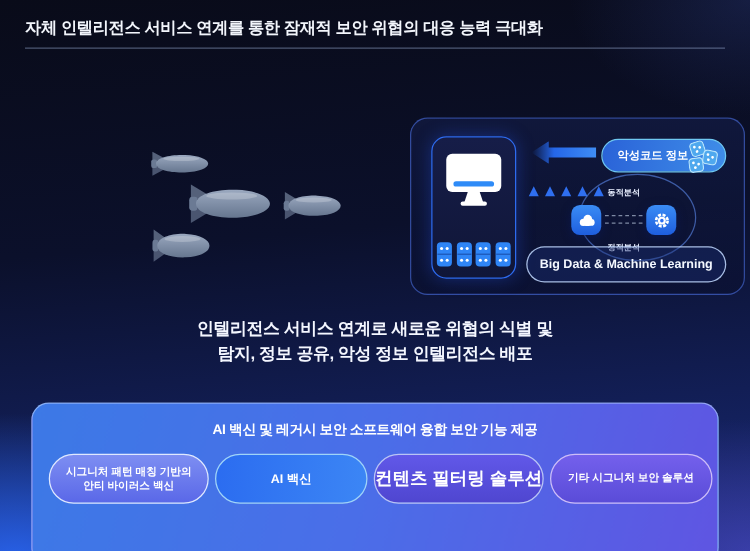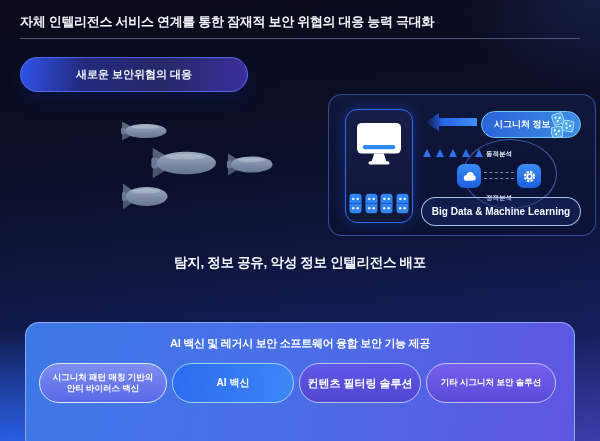--- a/index.html
+++ b/index.html
@@ -79,32 +79,31 @@
 
   .bottom-panel{position:absolute;left:25px;top:322px;width:550px;height:130px;border-radius:14px;
        background:linear-gradient(105deg,#3c79e6 0%,#4a6ee8 48%,#5f55e2 100%);
        border:1px solid rgba(175,205,255,0.65);box-sizing:border-box;}
   .bp-header{position:absolute;left:0;right:0;top:13px;text-align:center;font-size:11px;font-weight:bold;color:#fff;letter-spacing:-0.3px;}
   .sol-row{position:absolute;left:13px;right:13px;top:40px;height:40px;display:flex;gap:5px;}
   .sol{height:40px;border-radius:999px;display:flex;flex-direction:column;align-items:center;justify-content:center;
        font-weight:bold;color:#fff;text-align:center;white-space:nowrap;box-sizing:border-box;}
   .s1{flex:0 0 122px;font-size:10px;background:linear-gradient(95deg,#2b6cf0,#3c86f5);border:1px solid #9fd4f8;}
   .s2{flex:0 0 128px;font-size:8.5px;line-height:11px;background:linear-gradient(180deg,#7d8ef2,#5a68e8);border:1px solid #dfe8ff;}
-  .s3{flex:0 0 122px;font-size:11px;background:linear-gradient(180deg,#6158e8,#4f46d0);border:1px solid #b9c4f5;}
+  .s3{flex:0 0 122px;font-size:14px;background:linear-gradient(180deg,#6158e8,#4f46d0);border:1px solid #b9c4f5;}
   .s4{flex:0 0 130px;font-size:8.5px;background:linear-gradient(180deg,#7460ec,#5a4cd8);border:1px solid #cdbdf8;}
 </style>
 </head>
 <body>
 
 <div class="stage">
 
   <div class="title">자체 인텔리전스 서비스 연계를 통한 잠재적 보안 위협의 대응 능력 극대화</div>
   <div class="title-rule"></div>
 
-  <div class="hdr hdr-left">새로운 보안위협의 대응</div>
 
 
   <svg class="missile m1" viewBox="0 0 100 46" preserveAspectRatio="none">
     <defs>
         <linearGradient id="mgrad" x1="0" y1="0" x2="0" y2="1">
       <stop offset="0" stop-color="#9aa8bf"></stop>
           <stop offset="1" stop-color="#66768f"></stop>
         </linearGradient>
       </defs>
     <polygon points="4,1 28,15 4,19" fill="#55617a"></polygon>
@@ -185,21 +184,21 @@
           <linearGradient id="agrad" x1="0" y1="0" x2="1" y2="0">
         <stop offset="0" stop-color="#0c1334"></stop>
             <stop offset="0.35" stop-color="#2566e8"></stop>
             <stop offset="1" stop-color="#3f8df5"></stop>
           </linearGradient>
         </defs>
       <polygon points="0,9 14,0 14,5 52,5 52,13 14,13 14,18" fill="url(#agrad)"></polygon>
     </svg>
 
     <div class="malware-pill">
-      <span>시그니처 정보</span>
+      <span>악성코드 정보</span>
       <span class="bugs">
         <svg class="bug bug1" viewBox="0 0 12 12">
           <rect x="0.5" y="0.5" width="11" height="11" rx="3" fill="#4fa8ee" stroke="#b9e4fb"></rect>
           <circle cx="4" cy="4" r="1.1" fill="#fff"></circle>
             <circle cx="8" cy="5.5" r="1.1" fill="#fff"></circle>
             <circle cx="5" cy="8" r="1.1" fill="#fff"></circle>
         </svg>
         <svg class="bug bug2" viewBox="0 0 12 12">
           <rect x="0.5" y="0.5" width="11" height="11" rx="3" fill="#4fa8ee" stroke="#b9e4fb"></rect>
           <circle cx="4" cy="4" r="1.1" fill="#fff"></circle>
@@ -243,20 +242,21 @@
 
     <div class="lbl lbl-dyn">동적분석</div>
     <div class="lbl lbl-sta">정적분석</div>
     <div class="dash d1"></div>
     <div class="dash d2"></div>
 
     <div class="bigdata-pill">Big Data &amp; Machine Learning</div>
   </div>
 
   <div class="mid-text">
+    <div>인텔리전스 서비스 연계로 새로운 위협의 식별 및</div>
     <div>탐지, 정보 공유, 악성 정보 인텔리전스 배포</div>
   </div>
 
   <div class="bottom-panel">
     <div class="bp-header">AI 백신 및 레거시 보안 소프트웨어 융합 보안 기능 제공</div>
     <div class="sol-row">
       <div class="sol s2">
         <span>시그니처 패턴 매칭 기반의</span>
         <span>안티 바이러스 백신</span>
       </div>

